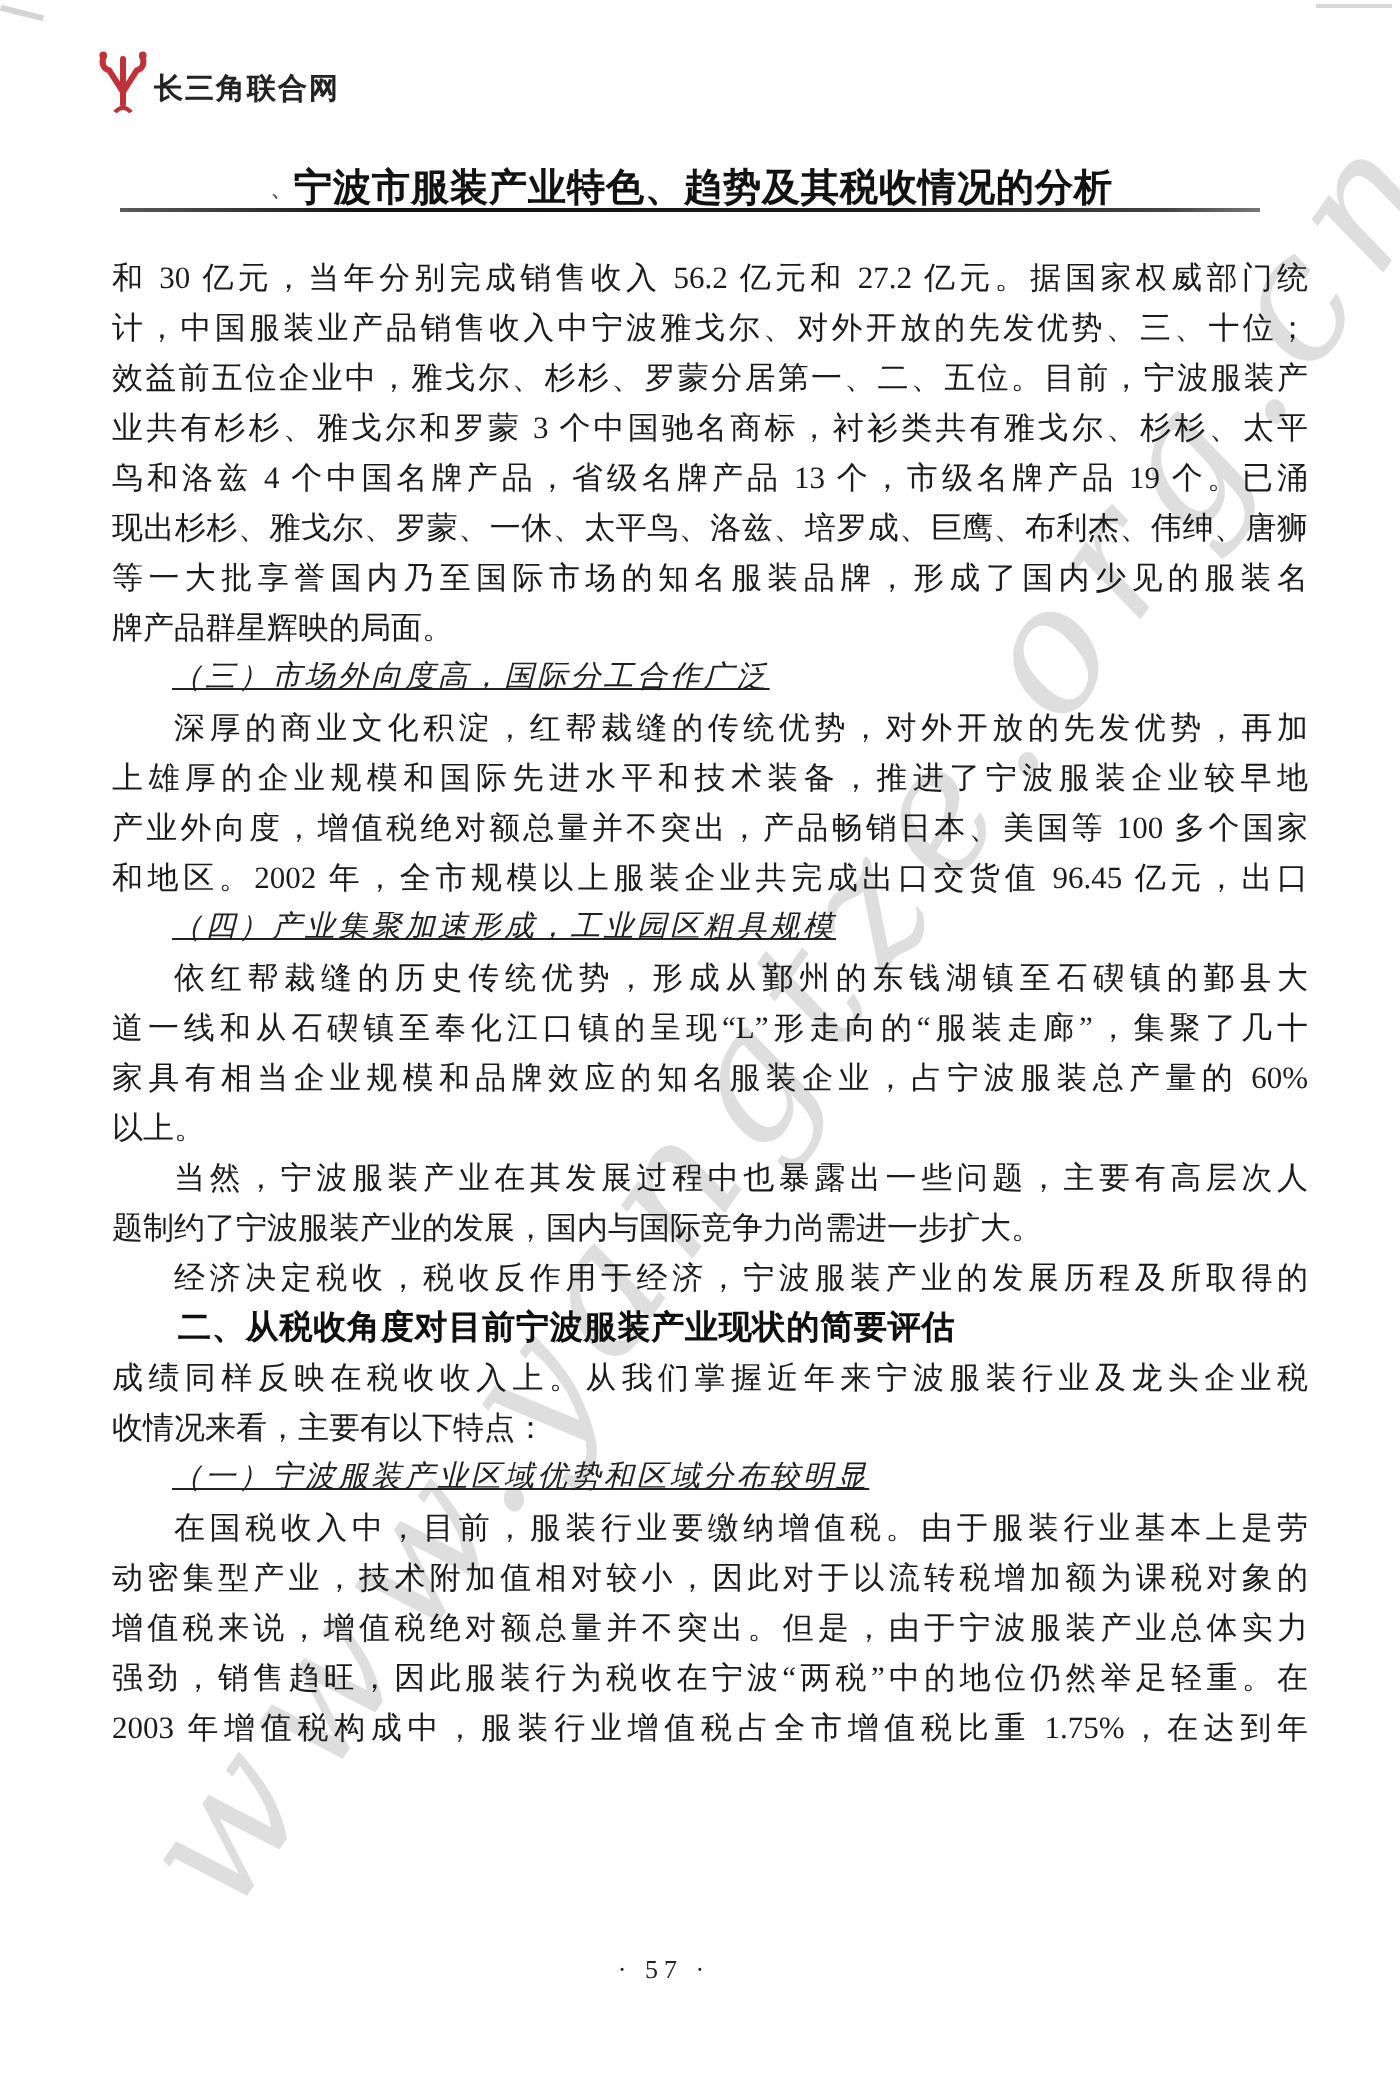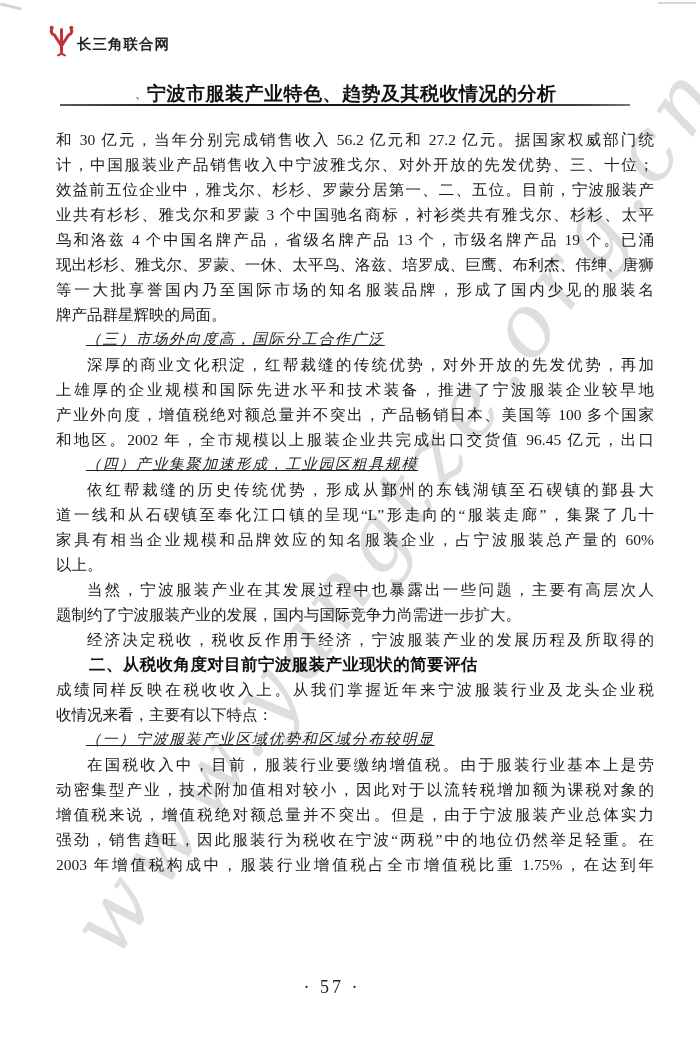--- a/index.html
+++ b/index.html
@@ -75,21 +75,21 @@
   .line.ind { text-indent: 2em; }
   .line.kai { font-style: italic; letter-spacing: 1.6px; font-size: 15px; color: #222; text-decoration: underline; }
   .line.bold {
     font-weight: 700; font-family: "Liberation Sans", sans-serif;
     font-size: 16.5px; letter-spacing: 0.4px; color: #101010;
   }
 
   
   .page-number {
     position: absolute; left: 0; top: 977px; width: 664px;
-    text-align: center; font-size: 18px; color: #222; letter-spacing: 3px;
+    text-align: center; font-size: 13px; color: #222; letter-spacing: 3px;
   }
 </style>
 </head>
 <body>
 
 <div class="page">
 
   <div class="smudge-tl"></div>
   <div class="smudge-tr"></div>
 

